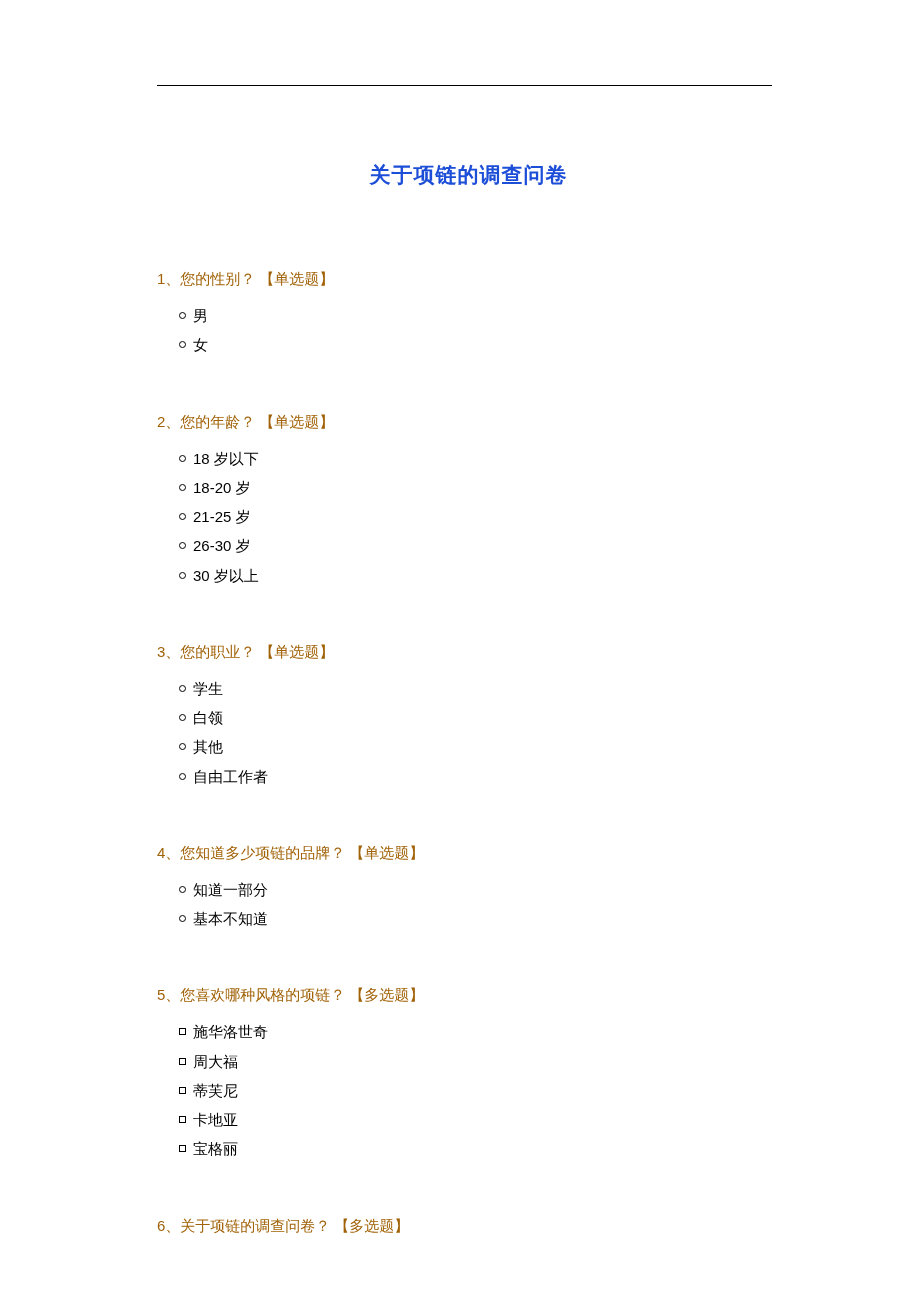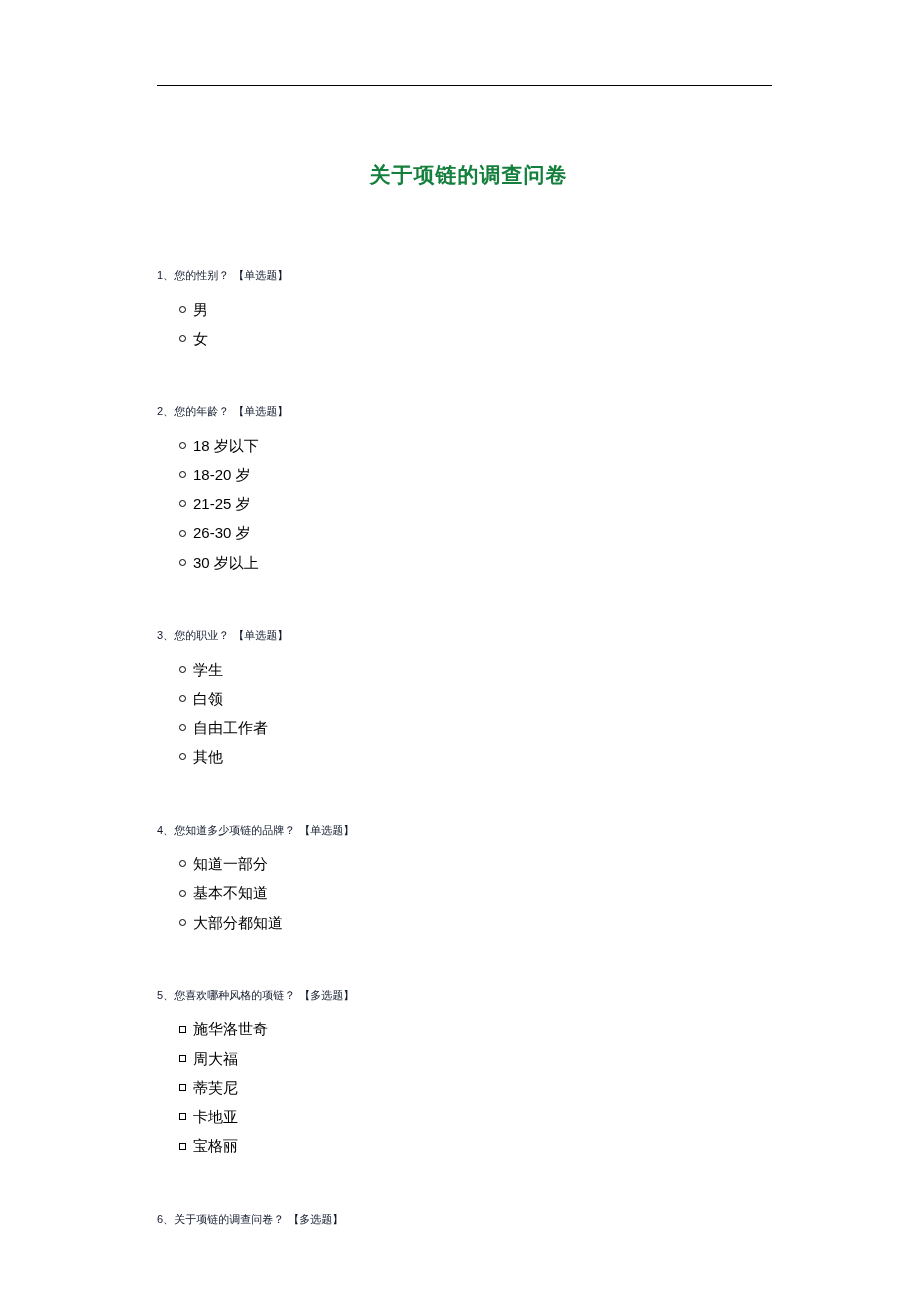--- a/index.html
+++ b/index.html
@@ -19,30 +19,30 @@
     }
     .top-line {
       border-top: 1.5px solid #000;
       width: 615px;
       margin-bottom: 75px;
     }
     .title {
       text-align: center;
       font-size: 21px;
       font-weight: bold;
-      color: #15803d;
+      color: #1d4ed8;
       margin-bottom: 78px;
       letter-spacing: 1px;
     }
     .question-block {
       margin-bottom: 50px;
     }
     .question-title {
-      font-size: 11px;
-      color: #0f172a;
+      font-size: 15px;
+      color: #a16207;
       margin-bottom: 10px;
       line-height: 1.6;
     }
     .question-number {
       display: inline;
     }
     .question-text {
       display: inline;
     }
     .question-type {
@@ -131,42 +131,38 @@
           <div class="option">
             <span class="bullet-circle"></span>
             <span class="option-text">学生</span>
           </div>
           <div class="option">
             <span class="bullet-circle"></span>
             <span class="option-text">白领</span>
           </div>
           <div class="option">
             <span class="bullet-circle"></span>
-            <span class="option-text">自由工作者</span>
+            <span class="option-text">其他</span>
           </div>
           <div class="option">
             <span class="bullet-circle"></span>
-            <span class="option-text">其他</span>
+            <span class="option-text">自由工作者</span>
           </div>
         </div>
       </div>
       <div class="question-block">
         <div class="question-title"><span class="question-number">4、</span><span class="question-text">您知道多少项链的品牌？</span><span class="question-type">【单选题】</span></div>
         <div class="options">
           <div class="option">
             <span class="bullet-circle"></span>
             <span class="option-text">知道一部分</span>
           </div>
           <div class="option">
             <span class="bullet-circle"></span>
             <span class="option-text">基本不知道</span>
-          </div>
-          <div class="option">
-            <span class="bullet-circle"></span>
-            <span class="option-text">大部分都知道</span>
           </div>
         </div>
       </div>
       <div class="question-block">
         <div class="question-title"><span class="question-number">5、</span><span class="question-text">您喜欢哪种风格的项链？</span><span class="question-type">【多选题】</span></div>
         <div class="options">
           <div class="option">
             <span class="bullet-square"></span>
             <span class="option-text">施华洛世奇</span>
           </div>

